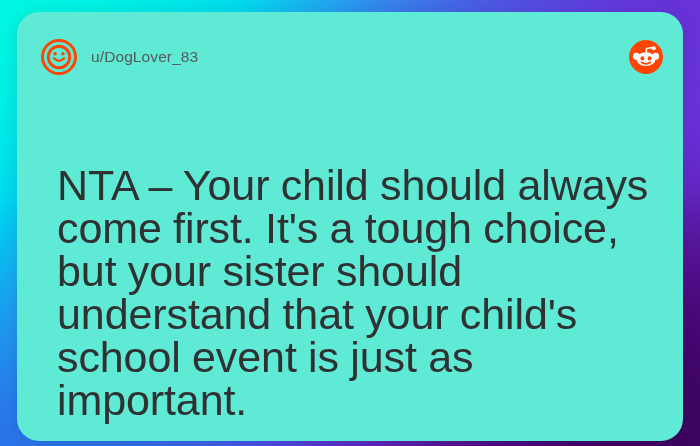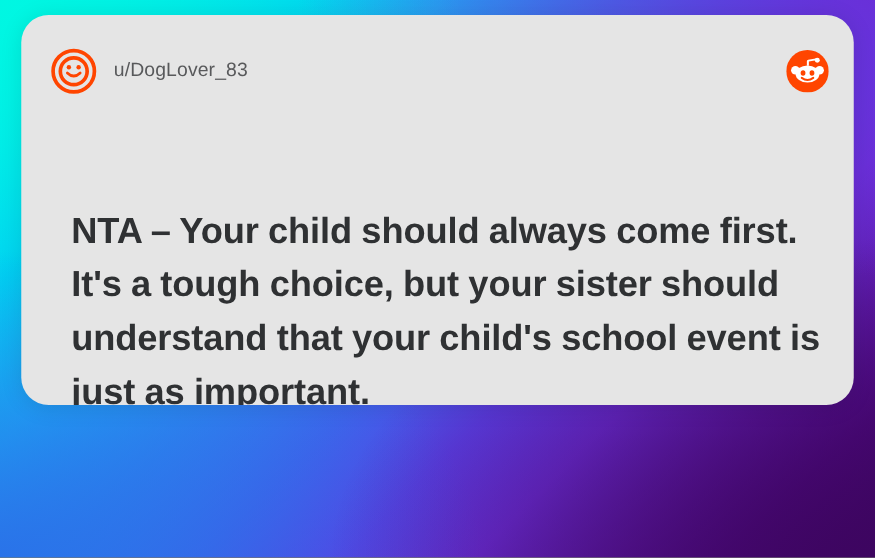--- a/index.html
+++ b/index.html
@@ -37,22 +37,22 @@
     background:
       radial-gradient(120% 90% at 100% 0%, rgba(106,47,216,0.95) 0%, rgba(106,47,216,0.0) 55%),
       radial-gradient(110% 100% at 0% 0%, rgba(0,247,226,0.85) 0%, rgba(0,247,226,0.0) 48%),
       radial-gradient(120% 110% at 100% 100%, rgba(61,5,96,0.95) 0%, rgba(61,5,96,0.0) 52%),
       radial-gradient(110% 110% at 0% 100%, rgba(42,111,232,0.9) 0%, rgba(42,111,232,0.0) 50%);
   }
   
   #card {
     position:absolute;
     left:17px; top:12px;
-    width:666px; height:312px;
-    background:#e5e5e5;
+    width:666px; height:429px;
+    background:#5eead4;
     border-radius:22px;
     box-shadow:0 2px 18px rgba(0,0,0,0.10);
     overflow:hidden;
   }
   
   .card-header {
     position:absolute;
     left:0; top:0; right:0;
     height:90px;
     display:flex;
@@ -77,24 +77,24 @@
     width:34px; height:34px;
     flex:0 0 34px;
     display:block;
   }
   
   .comment-body {
     position:absolute;
     left:40px;
     top:152px;
     right:26px;
-    font-size:29px;
+    font-size:43px;
     line-height:43px;
     color:#2f3133;
-    font-weight:700;
+    font-weight:400;
     letter-spacing:-0.1px;
     word-spacing:-0.5px;
   }
 </style>
 </head>
 <body>
 
 <div id="stage">
 
   <div id="backdrop"></div>

